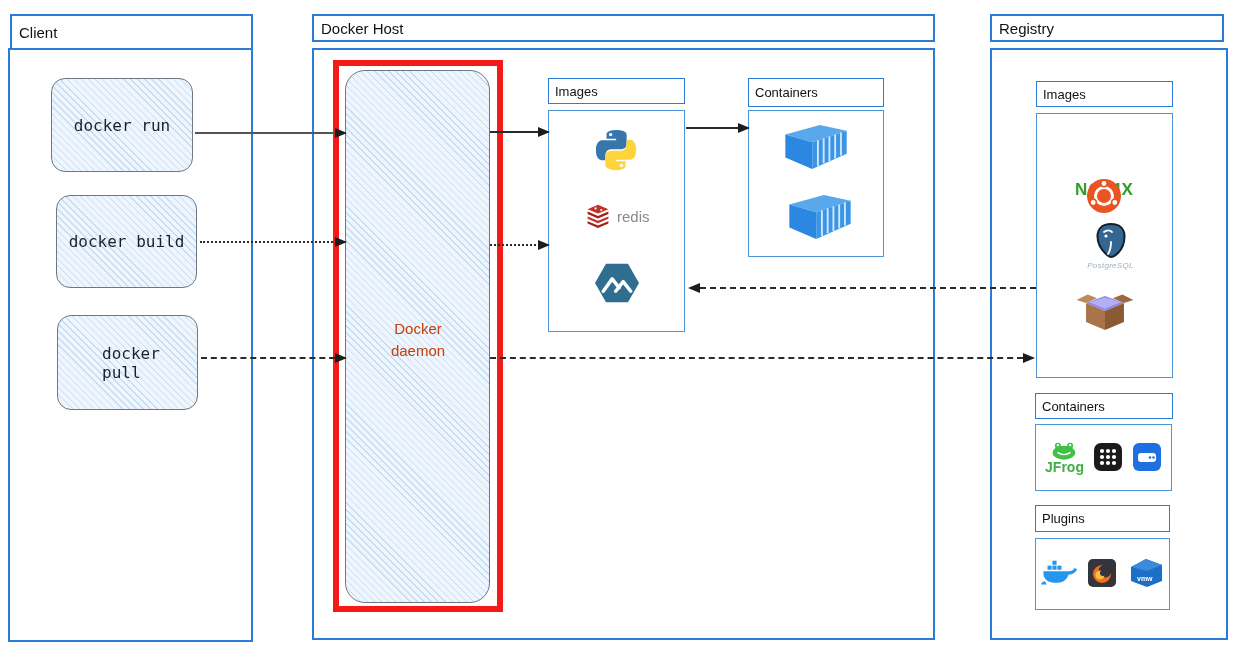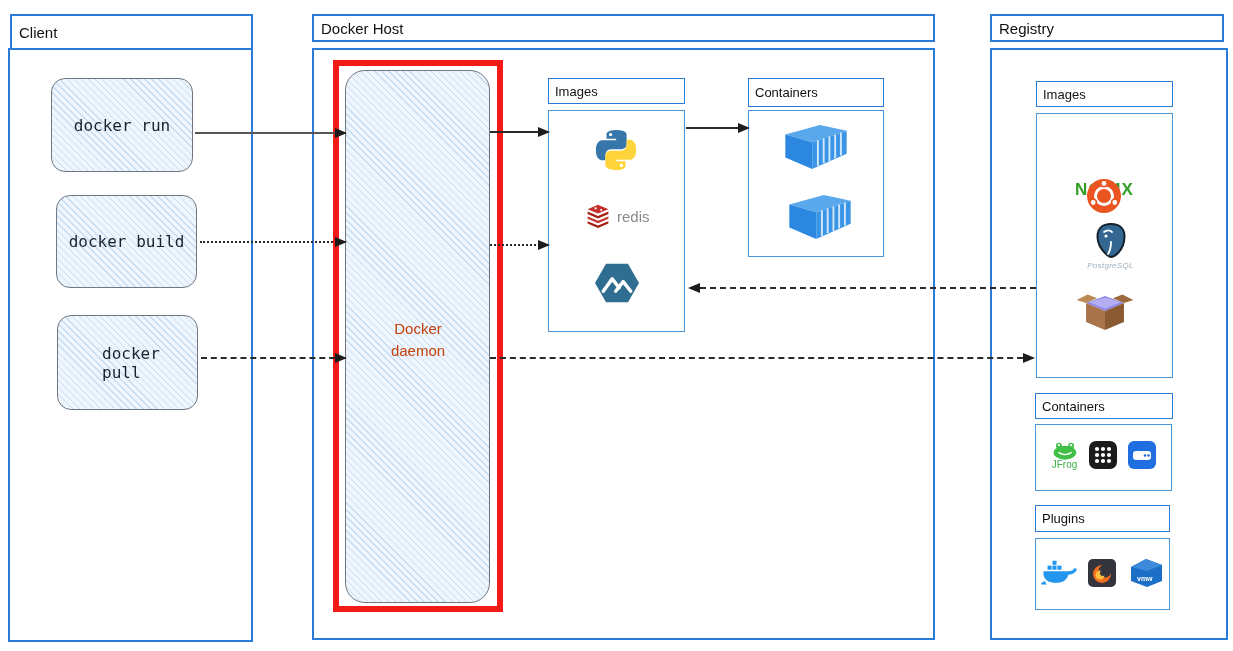--- a/index.html
+++ b/index.html
@@ -48,21 +48,21 @@
     border-right:12px solid #1c1c1c; border-top:5px solid transparent; border-bottom:5px solid transparent; }
 
   .icon-abs{ position:absolute; display:flex; align-items:center; justify-content:center; }
   .redis-row{ position:absolute; display:flex; align-items:center; gap:6px; }
   .redis-label{ font-size:15px; color:#8a8a8a; }
   .nginx-text{ font-weight:bold; color:#2fa025; font-size:17px; letter-spacing:1px; }
   .pg-wrap{ position:absolute; display:flex; flex-direction:column; align-items:center; }
   .pg-label{ font-size:8px; color:#9fb0bc; margin-top:1px; letter-spacing:.3px; }
   .icon-row{ position:absolute; left:0; right:0; display:flex; align-items:center; justify-content:center; gap:9px; }
   .jfrog-wrap{ display:flex; flex-direction:column; align-items:center; }
-  .jfrog-label{ font-size:10px; font-weight:normal; color:#3faf46; margin-top:-2px; }
+  .jfrog-label{ font-size:14px; font-weight:bold; color:#3faf46; margin-top:-2px; }
 </style>
 </head>
 <body>
 
 <div id="canvas">
 
   <div class="panel-title" style="left:10px; top:14px; width:243px; height:36px;">
     <span>Client</span>
   </div>
   <div class="panel-body" style="left:8px; top:48px; width:245px; height:594px;"></div>

